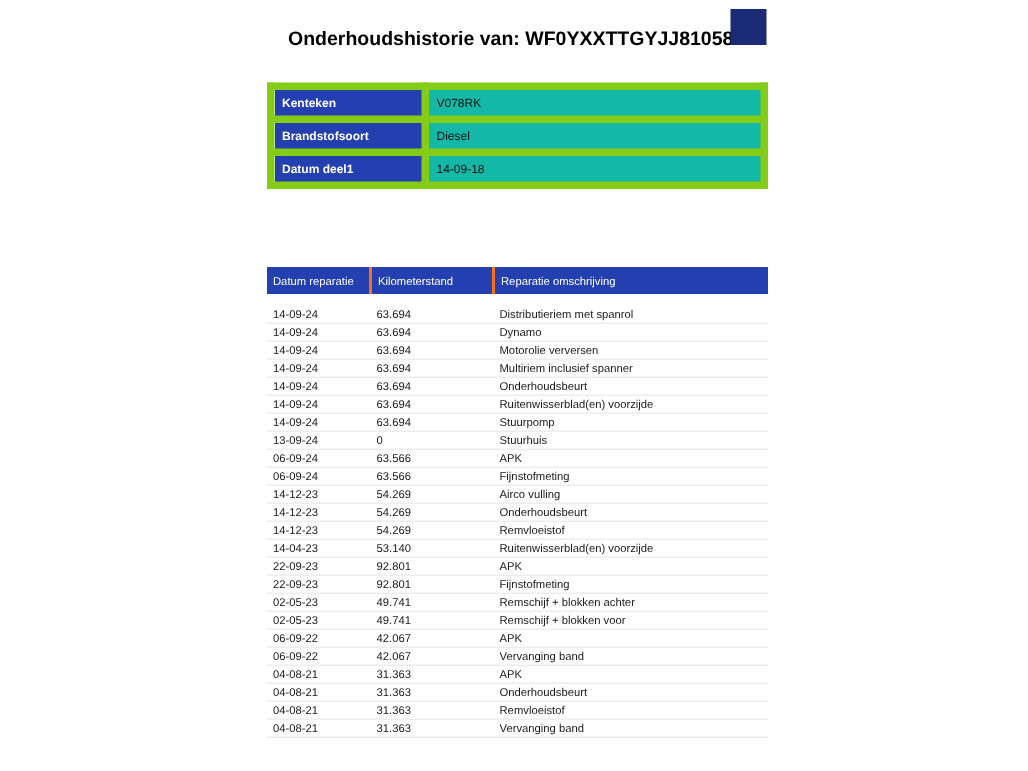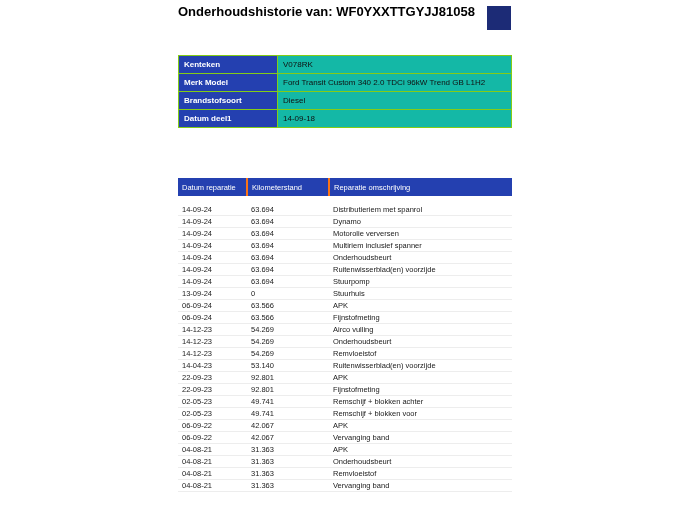--- a/index.html
+++ b/index.html
@@ -12,21 +12,21 @@
     position: relative;
     width: 685px;
     height: 514px;
     background: #ffffff;
     overflow: hidden;
   }
   .page-title {
     position: absolute;
     left: 178px;
     top: 4px;
-    margin: 0;
+    margin: 14px;
     font-size: 13px;
     font-weight: bold;
     color: #000000;
     white-space: nowrap;
   }
   .corner-square {
     position: absolute;
     left: 487px;
     top: 6px;
     width: 24px;
@@ -36,21 +36,21 @@
   table.vehicle {
     position: absolute;
     left: 178px;
     top: 55px;
     width: 334px;
     border-collapse: collapse;
     table-layout: fixed;
     font-size: 8px;
   }
   table.vehicle td {
-    border: 1px solid #84cc16;
+    border: 5px solid #84cc16;
     height: 17px;
     padding: 0 5px;
     vertical-align: middle;
     white-space: nowrap;
     overflow: hidden;
   }
   td.vi-label {
     background: var(--blue, #2440b0);
     color: #ffffff;
     font-weight: bold;
@@ -104,24 +104,20 @@
 
   <h1 class="page-title">Onderhoudshistorie van: WF0YXXTTGYJJ81058</h1>
 
   <div class="corner-square"></div>
 
   <table class="vehicle">
     <tbody id="vehicle-rows">
         <tr>
           <td class="vi-label">Kenteken</td>
           <td class="vi-value">V078RK</td>
-        </tr>
-        <tr>
-          <td class="vi-label">Merk Model</td>
-          <td class="vi-value">Ford Transit Custom 340 2.0 TDCi 96kW Trend GB L1H2</td>
         </tr>
         <tr>
           <td class="vi-label">Brandstofsoort</td>
           <td class="vi-value">Diesel</td>
         </tr>
         <tr>
           <td class="vi-label">Datum deel1</td>
           <td class="vi-value">14-09-18</td>
         </tr>
       </tbody>

